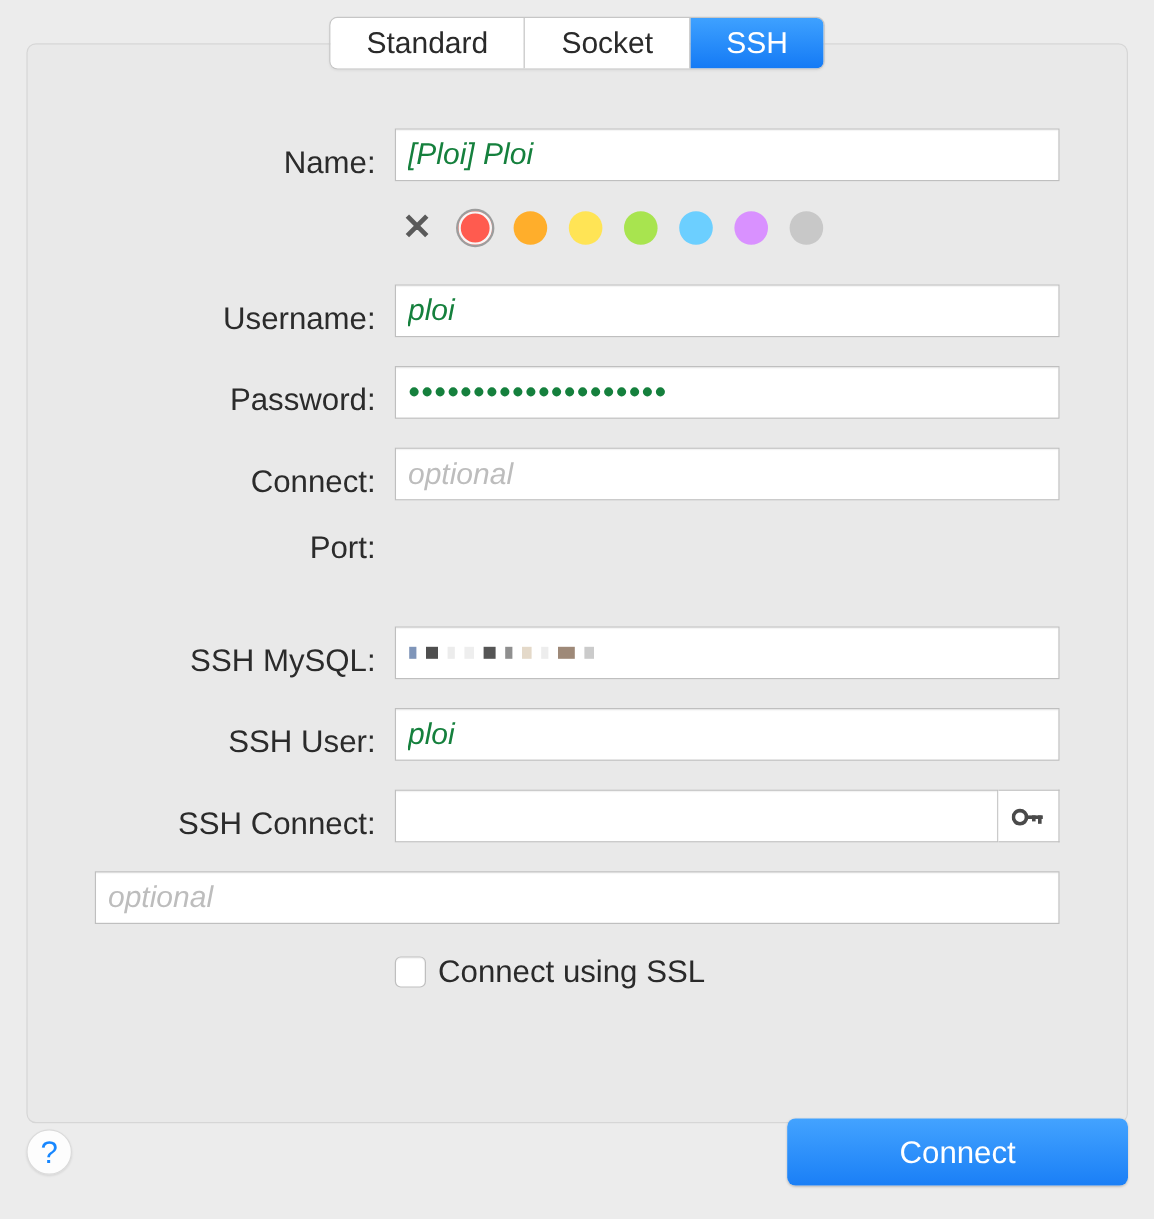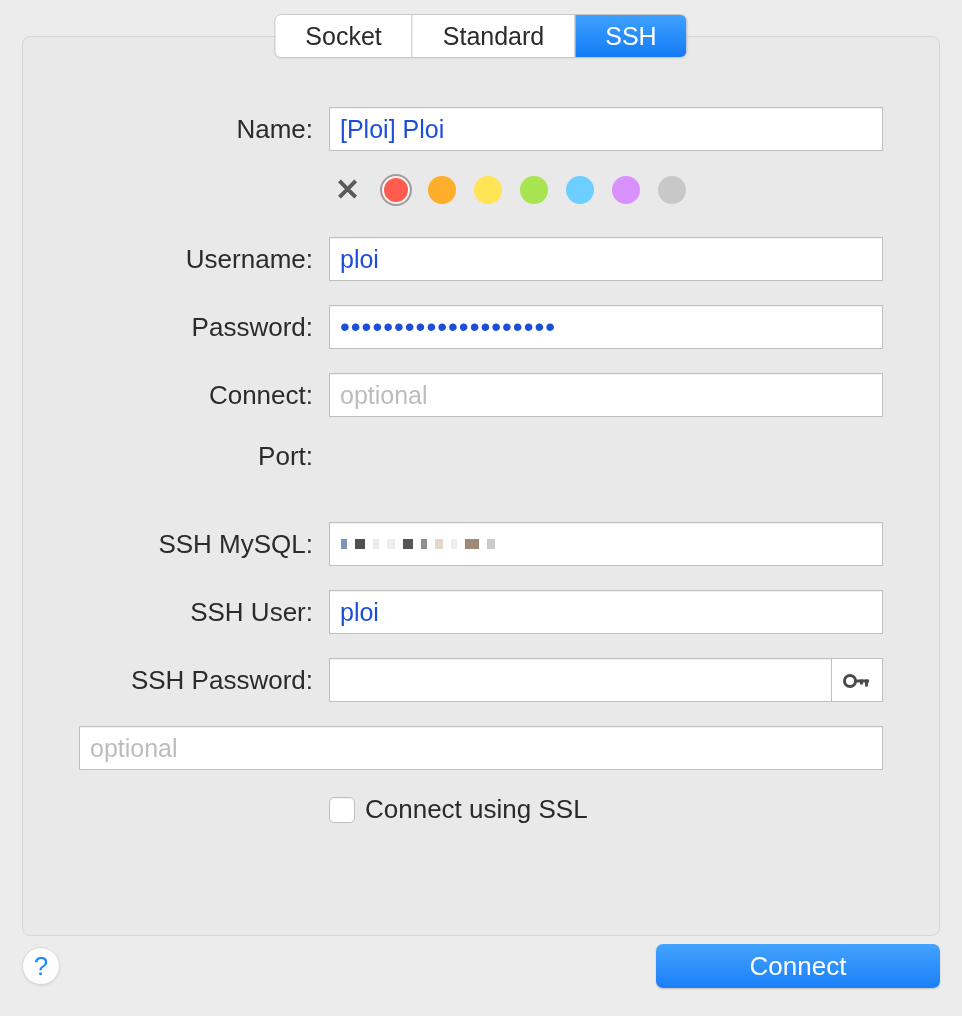--- a/index.html
+++ b/index.html
@@ -30,35 +30,36 @@
     color: #fff;
     align-items: center;
   }
   .panel {
     position: absolute; left: 22px; right: 22px; top: 36px; bottom: 80px;
     background: #e9e9e9;
     border: 1px solid #d6d6d6;
     border-radius: 8px;
     padding: 70px 56px 40px 56px;
   }
-  .row { display: flex; align-items: center; margin-bottom: 24px; }
+  .row { display: flex; align-items: flex-end; margin-bottom: 24px; }
   .row.gap-large { margin-bottom: 50px; }
   .row.color-row { margin-bottom: 32px; }
   .lbl {
     width: 250px; text-align: right; padding-right: 16px;
     font-size: 26px; color: #2b2b2b;
   }
   .fieldwrap { flex: 1; display: flex; align-items: center; }
   input.txt {
     width: 100%; height: 44px;
     border: 1px solid #bfbfbf; background: #fff;
     font-size: 25px; padding: 0 10px;
-    color: #1d4ed8;
+    color: #15803d;
     box-shadow: inset 0 1px 1px rgba(0,0,0,0.06);
     outline: none;
+    font-style: italic;
   }
   input.txt::placeholder { color: #bdbdbd; }
   input.pw { font-family: inherit; letter-spacing: 1px; font-size: 28px; }
   .keybtn {
     width: 56px; height: 44px; background: #fff;
     border: 1px solid #bfbfbf; border-left: none;
     display: flex; align-items: center; justify-content: center;
     cursor: default;
   }
   .keybtn svg { width: 28px; height: 16px; }
@@ -86,45 +87,45 @@
   }
   .helpbtn {
     width: 38px; height: 38px; border-radius: 50%;
     background: rgba(255,255,255,0.9); border: 1px solid #dadada;
     display: flex; align-items: center; justify-content: center;
     color: #1787ff; font-size: 26px; font-weight: 400;
     box-shadow: 0 1px 2px rgba(0,0,0,0.1);
     cursor: default;
   }
   .connectbtn {
-    width: 284px; height: 44px; border-radius: 7px;
+    width: 284px; height: 56px; border-radius: 7px;
     background: linear-gradient(#43a3ff,#1a7ff6);
     color: #fff; font-size: 26px;
     display: flex; align-items: center; justify-content: center;
     box-shadow: 0 1px 2px rgba(0,0,0,0.2);
     cursor: default;
   }
   .blurred { position: relative; }
   .blurred .pix {
     position: absolute; top: 50%; transform: translateY(-50%);
     display: flex; gap: 8px; padding-left: 12px;
   }
   .pix span { display: block; height: 10px; }
 </style>
 </head>
 <body>
 
 <div class="page">
 
   <div class="tabbar">
     <div class="tab">
+        <span>Standard</span>
+      </div>
+    <div class="tab">
         <span>Socket</span>
-      </div>
-    <div class="tab">
-        <span>Standard</span>
       </div>
     <div class="tab active">
         <span>SSH</span>
       </div>
   </div>
 
   <div class="panel">
 
     <div class="row">
       <div class="lbl">Name:</div>
@@ -195,21 +196,21 @@
     </div>
 
     <div class="row">
       <div class="lbl">SSH User:</div>
       <div class="fieldwrap">
           <input class="txt" value="ploi" style="">
         </div>
     </div>
 
     <div class="row">
-      <div class="lbl">SSH Password:</div>
+      <div class="lbl">SSH Connect:</div>
       <div class="fieldwrap">
         <input class="txt" value="" style="">
         <div class="keybtn">
           <span>
             <svg viewBox="0 0 28 16">
                 <circle cx="7" cy="8" r="5.5" fill="none" stroke="#4a4a4a" stroke-width="3"></circle>
                 <rect x="11" y="6.5" width="15" height="3" fill="#4a4a4a"></rect>
                 <rect x="22" y="6.5" width="3" height="7" fill="#4a4a4a"></rect>
                 <rect x="17" y="6.5" width="3" height="5" fill="#4a4a4a"></rect>
               </svg>

